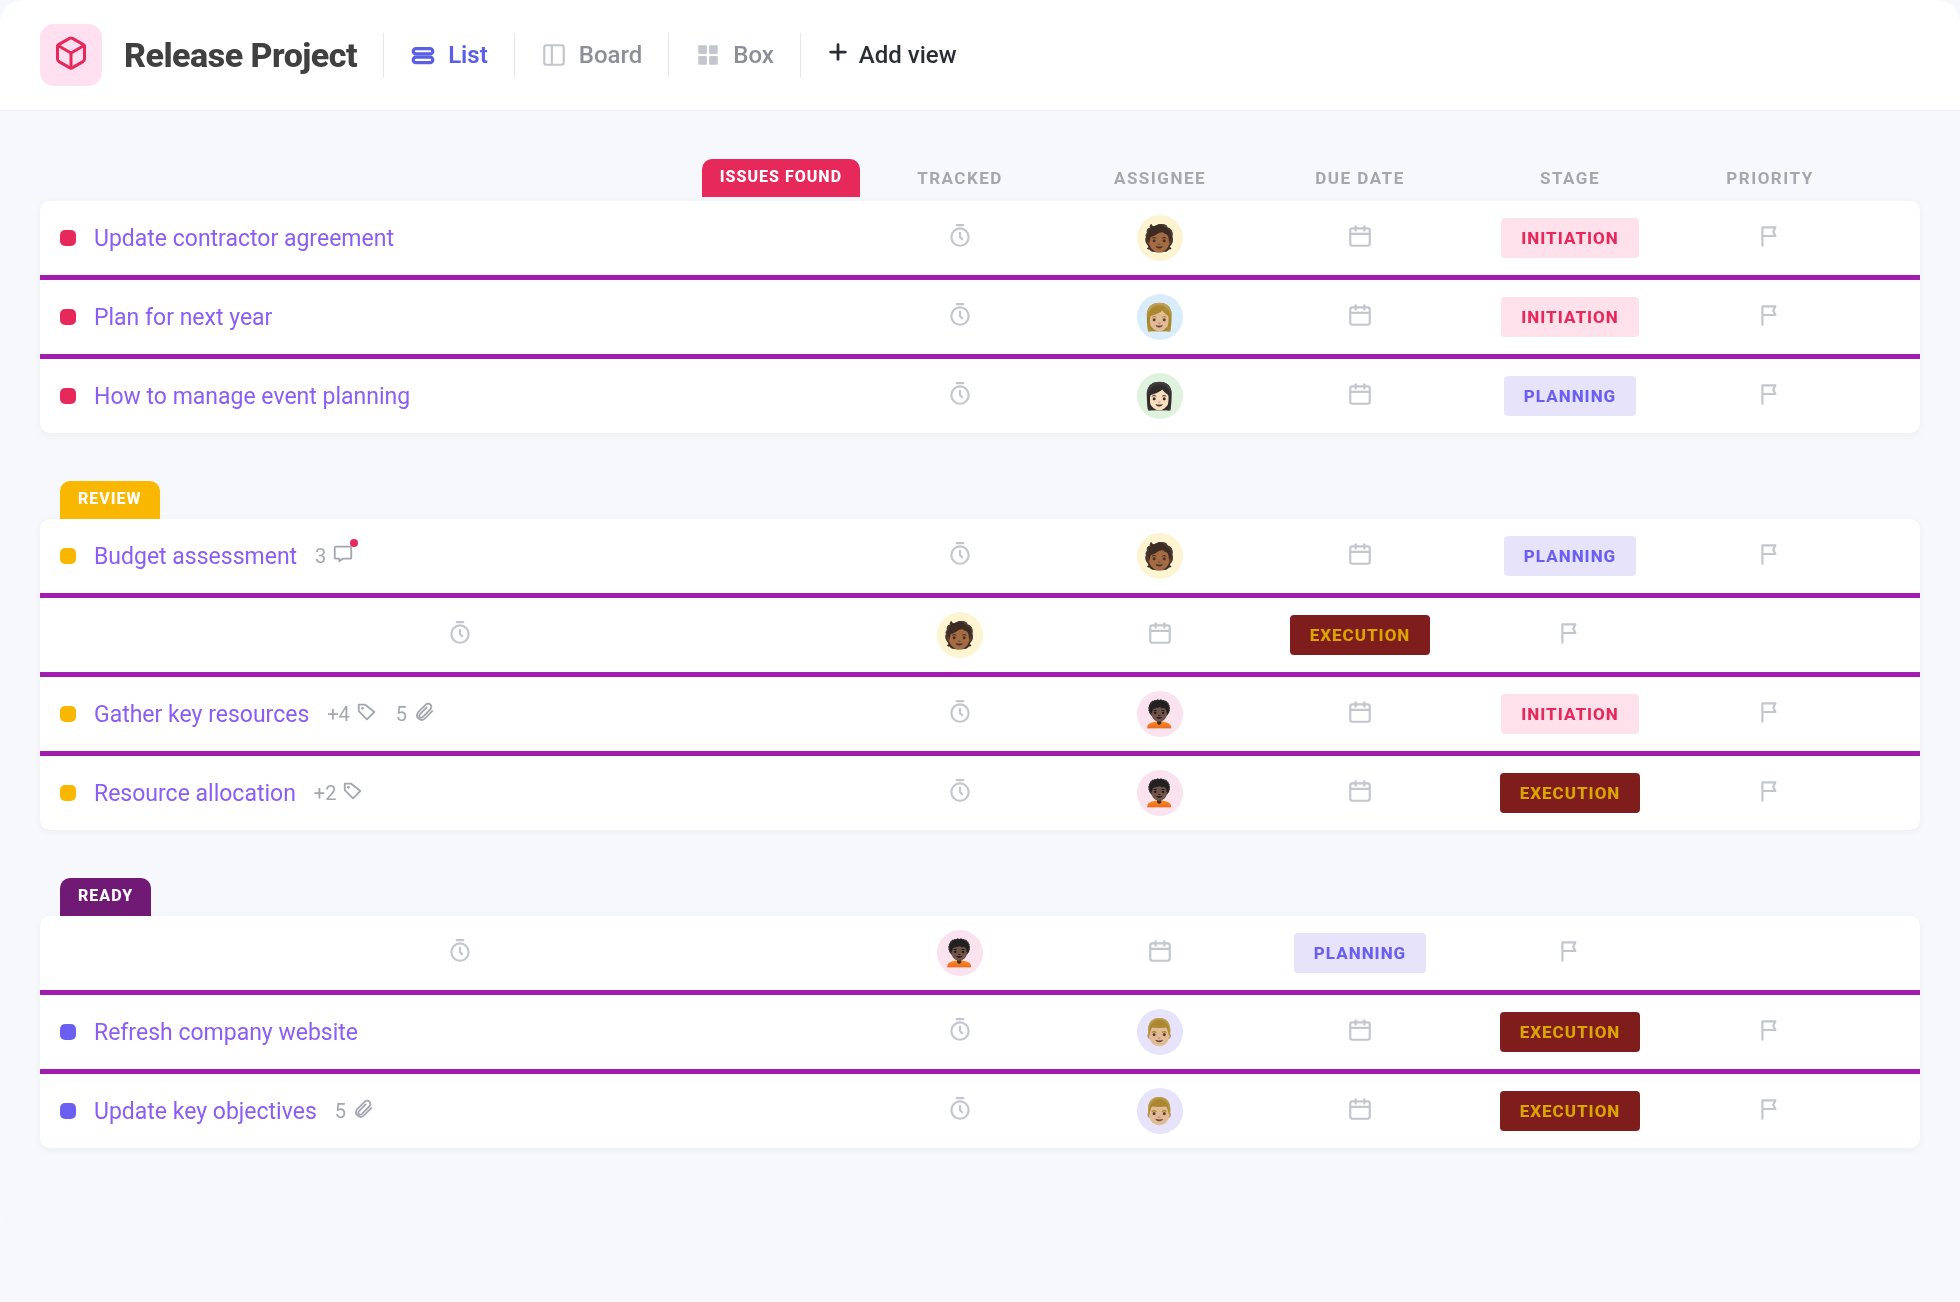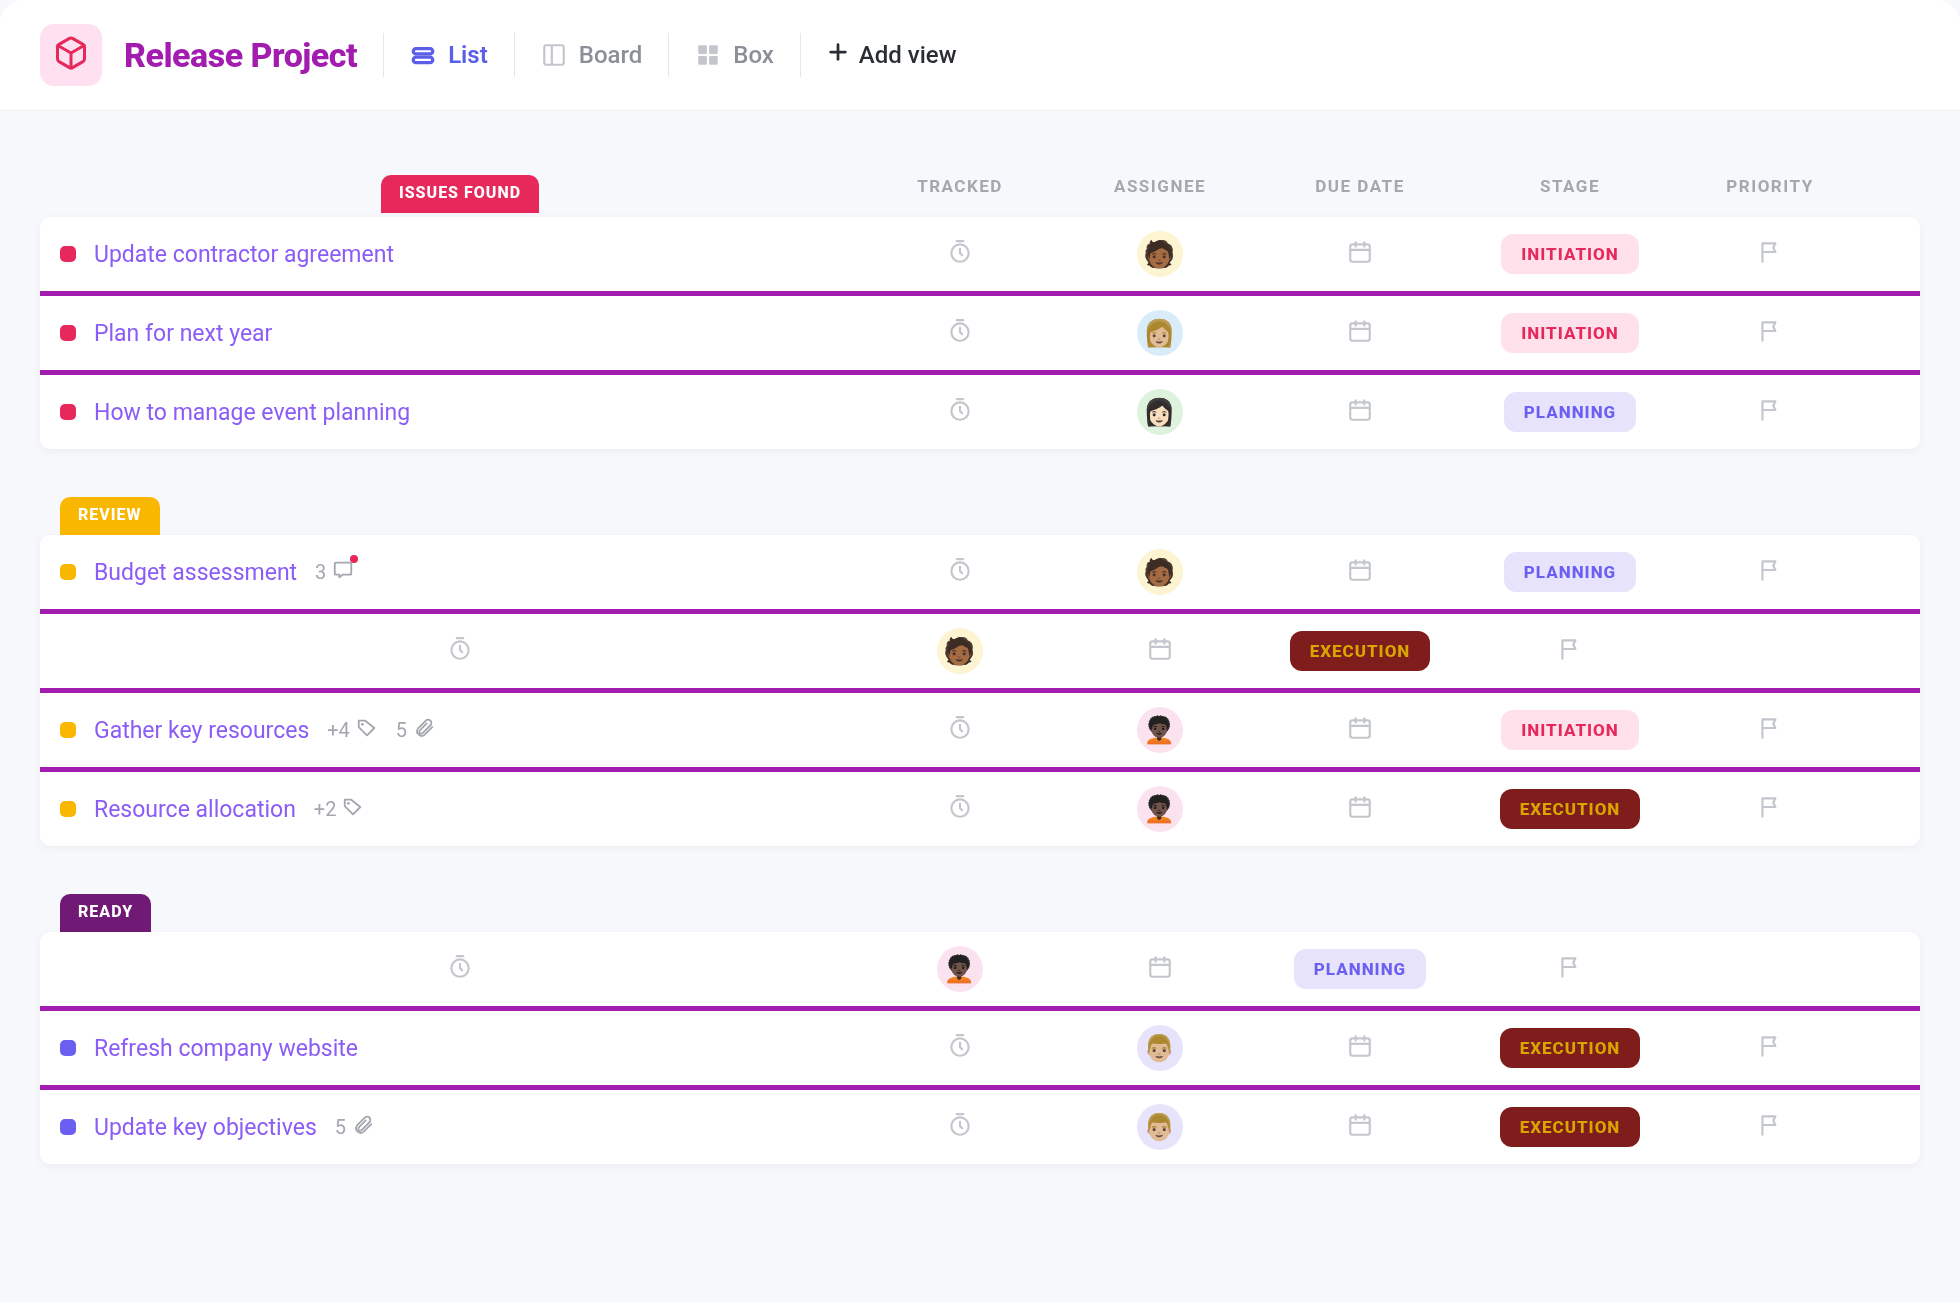--- a/index.html
+++ b/index.html
@@ -28,21 +28,21 @@
   .project-logo {
     width: 62px; height: 62px;
     border-radius: 14px;
     background: #ffe0f0;
     display: flex; align-items: center; justify-content: center;
   }
   .project-logo svg { width: 36px; height: 36px; }
   .project-title {
     font-size: 34px;
     font-weight: 800;
-    color: #a21caf;
+    color: #404040;
     letter-spacing: -0.5px;
   }
   .vdiv {
     width: 1px; height: 44px;
     background: #e4e6ea;
     margin: 0 4px;
   }
   .view-tab {
     display: flex; align-items: center; gap: 12px;
     font-size: 24px; font-weight: 500;
@@ -62,21 +62,21 @@
   .columns-header {
     padding: 18px 20px 4px 20px;
   }
   .col-head {
     font-size: 17px;
     font-weight: 700;
     letter-spacing: 1.5px;
     color: #a4a7b0;
     text-align: center;
   }
-  .col-head.first { text-align: center; margin-top: 16px; }
+  .col-head.first { text-align: right; }
   .group-label {
     display: inline-block;
     color: #fff;
     font-size: 16px;
     font-weight: 800;
     letter-spacing: 1px;
     padding: 10px 18px 12px 18px;
     border-radius: 10px 10px 0 0;
     line-height: 1;
   }
@@ -116,21 +116,21 @@
     display:flex; align-items:center; justify-content:center;
     font-size: 26px;
   }
   .ava-yellow { background:#fdf4d2; }
   .ava-blue   { background:#d8edf9; }
   .ava-green  { background:#dff2de; }
   .ava-pink   { background:#fbe2ef; }
   .ava-violet { background:#e6e3fb; }
   .stage-badge {
     font-size: 17px; font-weight: 800; letter-spacing: 1px;
-    padding: 10px 20px; border-radius: 12px;
+    padding: 10px 20px; border-radius: 4px;
     display:inline-block;
   }
   .stage-initiation { background:#ffe1ec; color:#e6295a; }
   .stage-planning   { background:#e6e3fb; color:#6b5ff2; }
   .stage-execution  { background:#7f1d1d; color:#d9a500; }
   .comment-dot { position:relative; }
   .comment-dot::after {
     content:""; position:absolute; top:-4px; right:-4px;
     width:8px; height:8px; border-radius:50%; background:#e6295a;
   }

